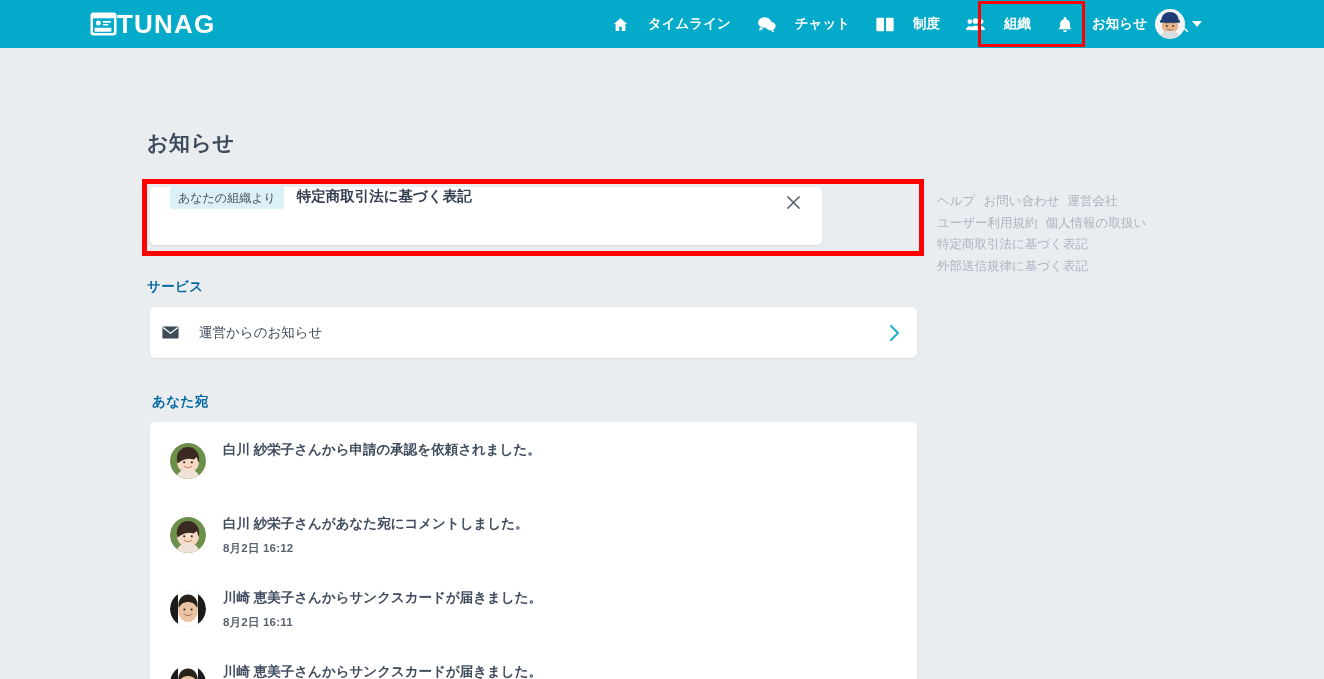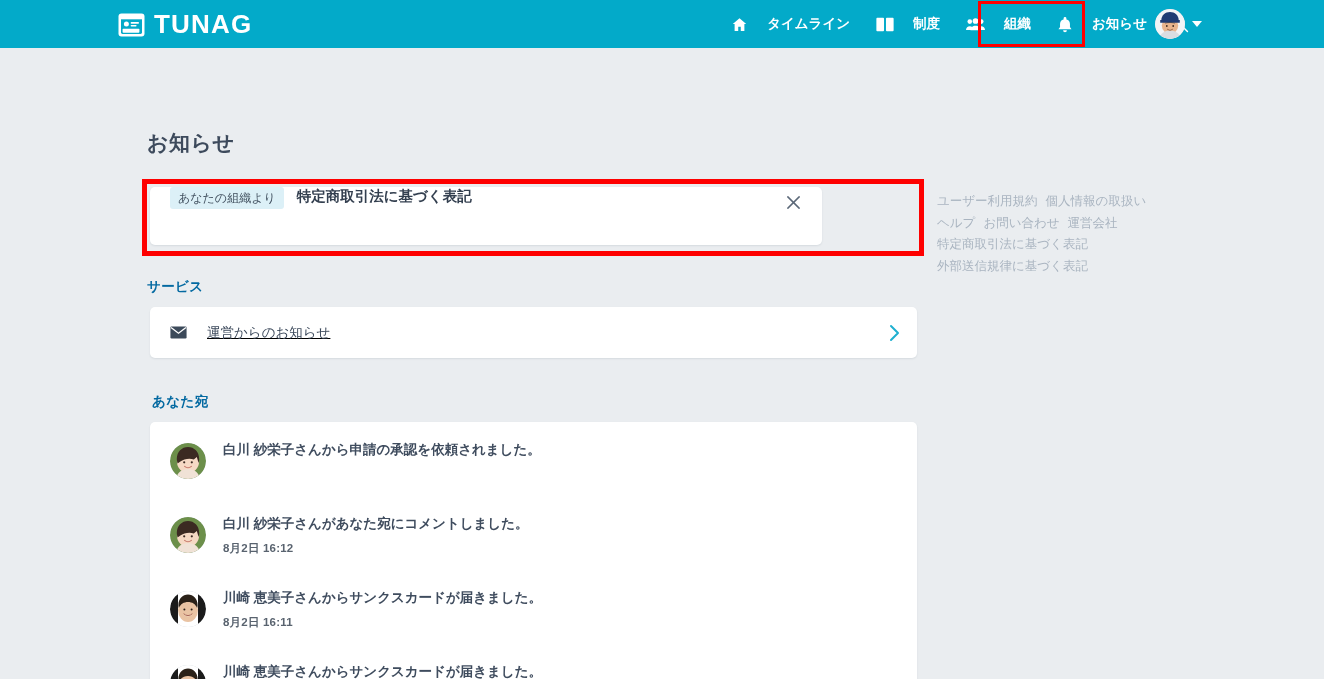--- a/index.html
+++ b/index.html
@@ -17,23 +17,22 @@
   .header {
     position: relative;
     height: 48px;
     background: #03aac9;
     display: flex;
     align-items: center;
   }
 
   .logo-wrap {
     display: flex;
-    align-items: flex-end;
-    gap: 9px;
-    margin-left: 118px;
+    align-items: center;
+    margin-left: 90px;
   }
   .logo-icon {
     width: 27px; height: 24px;
     display: block;
   }
   .logo-text {
     color: #ffffff;
     font-size: 26px;
     font-weight: 700;
     letter-spacing: 1.2px;
@@ -194,23 +193,22 @@
     border-radius: 5px;
     box-shadow: 0 1px 2px rgba(40,55,75,.10);
   }
   .service-card {
     left: 150px;
     top: 259px;
     width: 767px;
     height: 51px;
     display: flex;
     align-items: center;
-    padding: 0 17px 0 20px;
-    cursor: pointer;
-    text-decoration: underline;
+    padding: 0 17px 0 12px;
+    cursor: pointer;
   }
   .svc-mail { flex: 0 0 auto; display: flex; align-items: center; }
   .svc-label {
     margin-left: 20px;
     font-size: 13.5px;
     color: #3d4a5c;
     font-weight: 400;
   }
   .svc-chevron {
     margin-left: auto;
@@ -299,20 +297,31 @@
 
     <a class="nav-item">
       <span class="nav-ico">
         <svg width="17" height="17" viewBox="0 0 24 24" fill="#ffffff">
             <path d="M12 3 2.5 11.2h2.6V21h5.1v-5.9h3.6V21h5.1v-9.8h2.6z"></path>
           </svg>
       </span>
       <span>タイムライン</span>
     </a>
 
+    <a class="nav-item">
+      <span class="nav-ico">
+        <svg width="19" height="17" viewBox="0 0 26 22" fill="#ffffff">
+          <ellipse cx="10.5" cy="8.3" rx="9" ry="7.2"></ellipse>
+          <path d="M4 14.5 3 20l6-3.2z"></path>
+          <ellipse cx="18.5" cy="13.2" rx="7" ry="5.8"></ellipse>
+          <path d="M22 18 23.6 22l-5-2.6z"></path>
+        </svg>
+      </span>
+      <span>チャット</span>
+    </a>
 
     <a class="nav-item">
       <span class="nav-ico">
         <svg width="18" height="15" viewBox="0 0 24 20" fill="#ffffff">
           <rect x="0.5" y="1" width="10.2" height="18" rx="1.2"></rect>
           <rect x="13.3" y="1" width="10.2" height="18" rx="1.2"></rect>
         </svg>
       </span>
       <span>制度</span>
     </a>
@@ -511,24 +520,24 @@
       <div class="notif-body">
         <div class="notif-text">川崎 恵美子さんからサンクスカードが届きました。</div>
 
       </div>
     </div>
 
   </div>
 
   <div class="footer-links">
     <span class="grp">
+      <a>ヘルプ</a><span class="sp"></span><a>お問い合わせ</a><span class="sp"></span><a>運営会社</a>
+    </span>
+    <span class="grp">
       <a>ユーザー利用規約</a><span class="sp"></span><a>個人情報の取扱い</a>
-    </span>
-    <span class="grp">
-      <a>ヘルプ</a><span class="sp"></span><a>お問い合わせ</a><span class="sp"></span><a>運営会社</a>
     </span>
     <span class="grp">
       <a>特定商取引法に基づく表記</a>
     </span>
     <span class="grp">
       <a>外部送信規律に基づく表記</a>
     </span>
   </div>
 
 </div>

